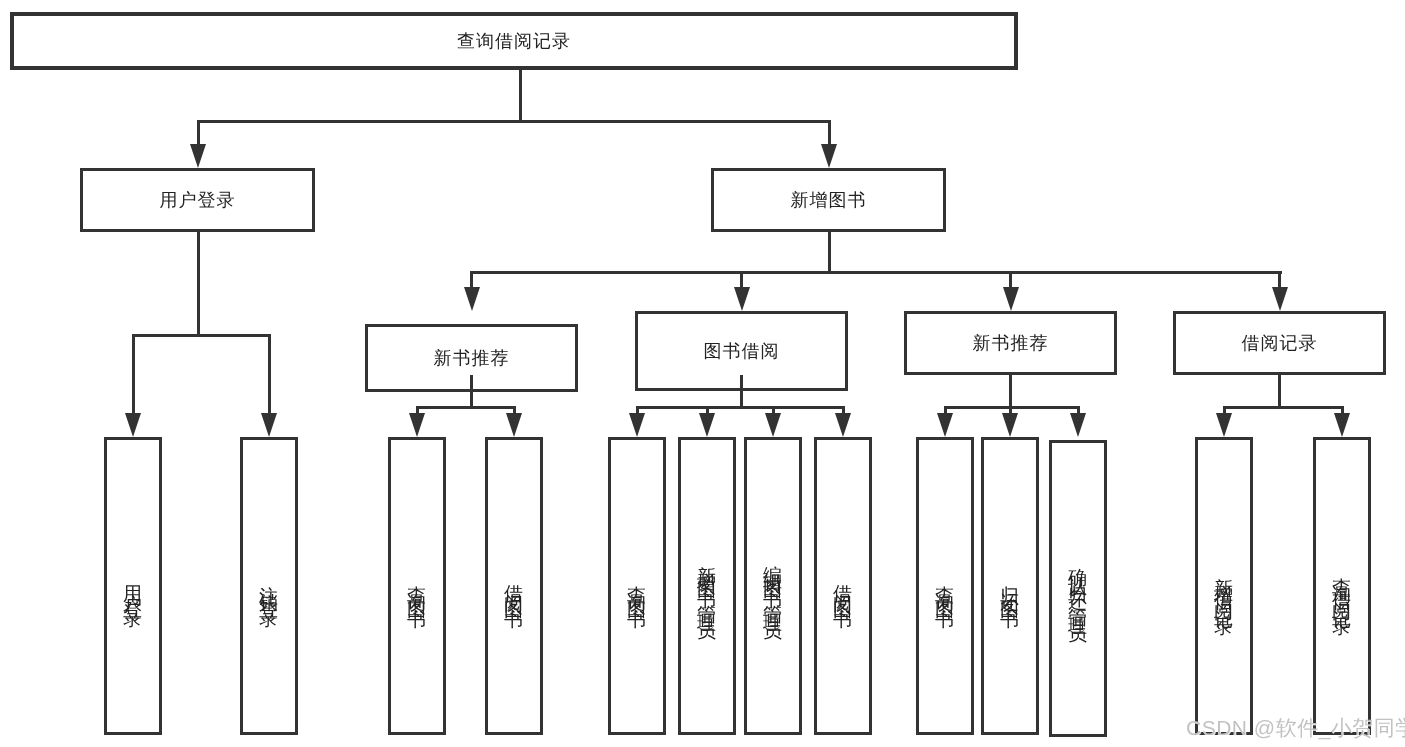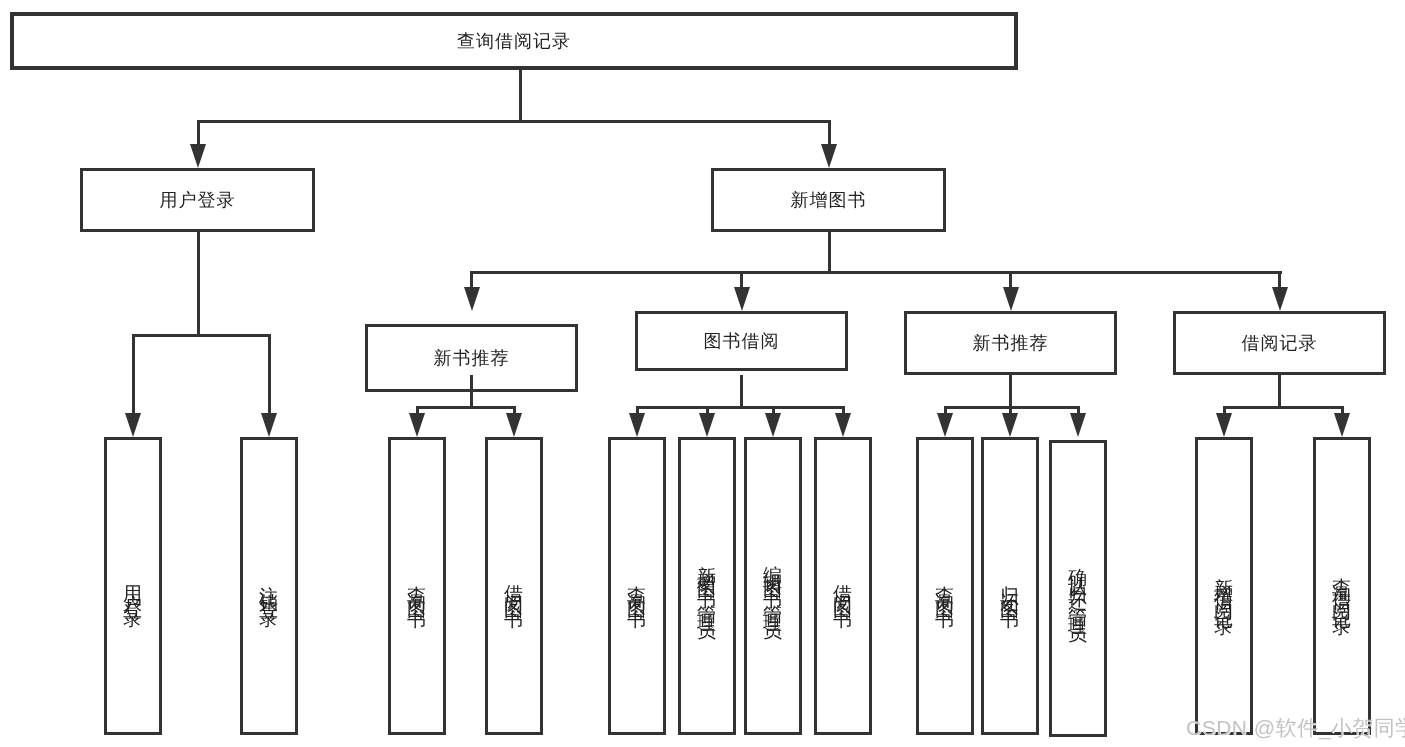--- a/index.html
+++ b/index.html
@@ -97,21 +97,21 @@
   <div class="ln" style="left:740px;top:271px;width:3px;height:18px;"></div>
   <div class="ah" style="left:733.5px;top:287px;"></div>
   <div class="ln" style="left:1009px;top:271px;width:3px;height:18px;"></div>
   <div class="ah" style="left:1002.5px;top:287px;"></div>
   <div class="ln" style="left:1278px;top:271px;width:3px;height:18px;"></div>
   <div class="ah" style="left:1271.5px;top:287px;"></div>
 
   <div class="box" style="left:365px;top:324px;width:213px;height:68px;">
     <span>新书推荐</span>
   </div>
-  <div class="box" style="left:635px;top:311px;width:213px;height:60px;">
+  <div class="box" style="left:635px;top:311px;width:213px;height:80px;">
     <span>图书借阅</span>
   </div>
   <div class="box" style="left:904px;top:311px;width:213px;height:64px;">
     <span>新书推荐</span>
   </div>
   <div class="box" style="left:1173px;top:311px;width:213px;height:64px;">
     <span>借阅记录</span>
   </div>
 
   <div class="ln" style="left:470px;top:375px;width:3px;height:31px;"></div>

